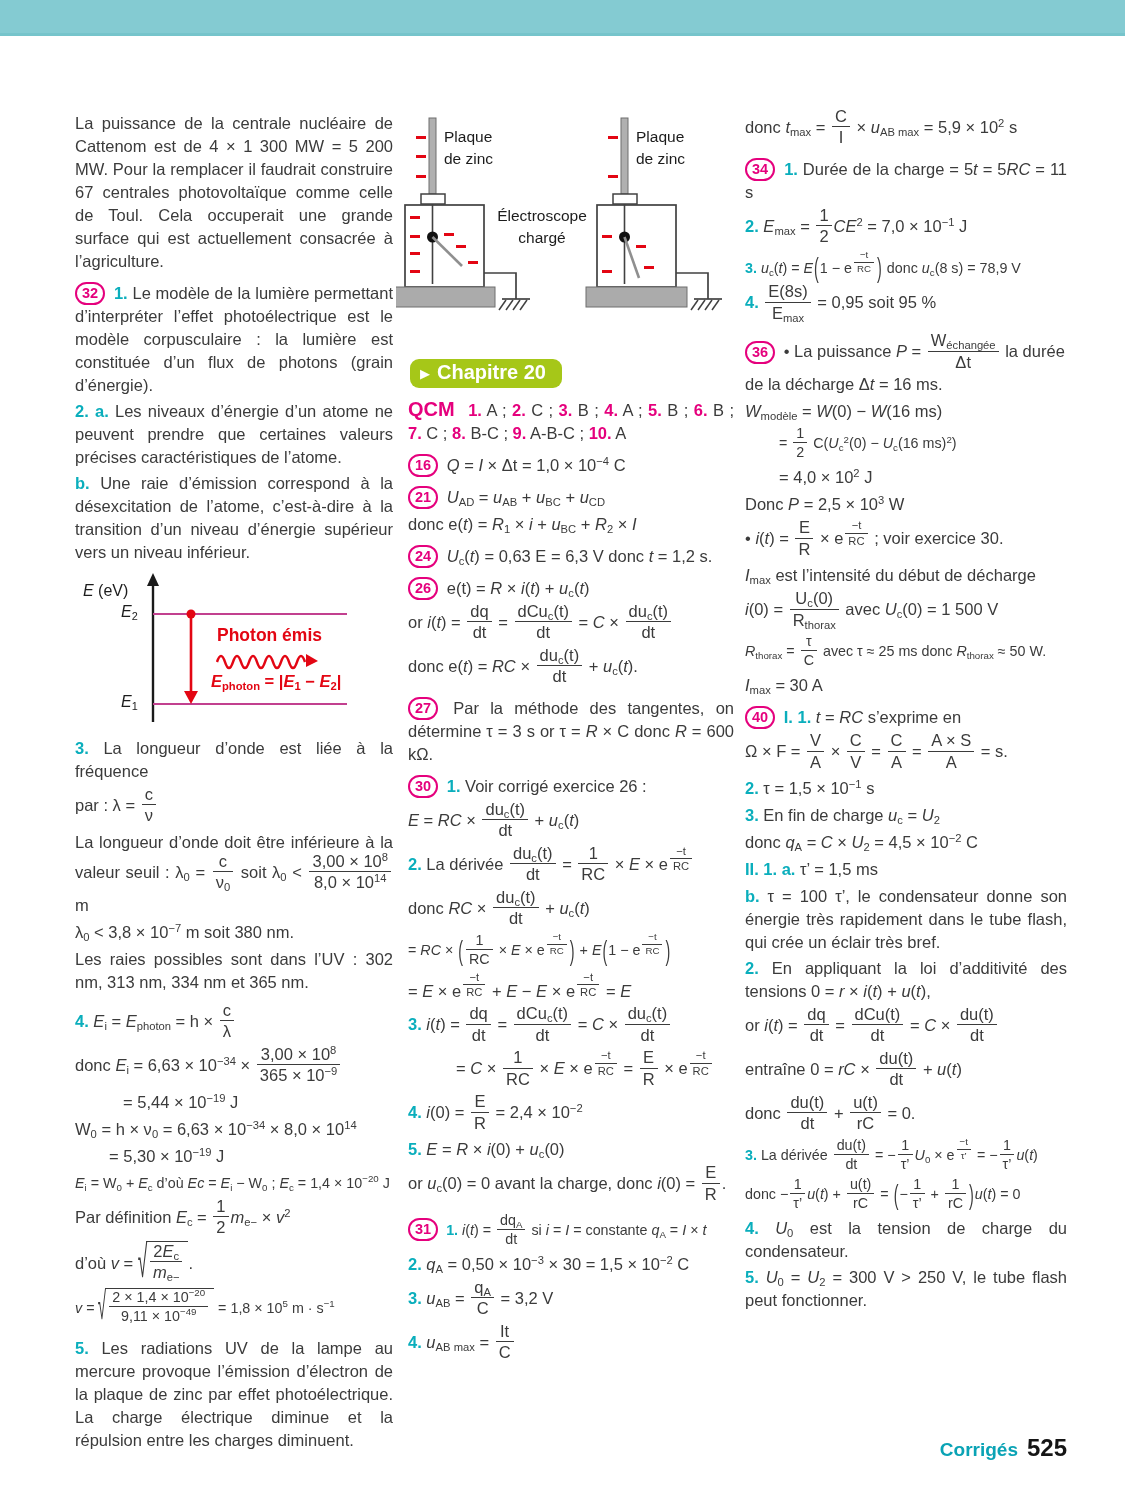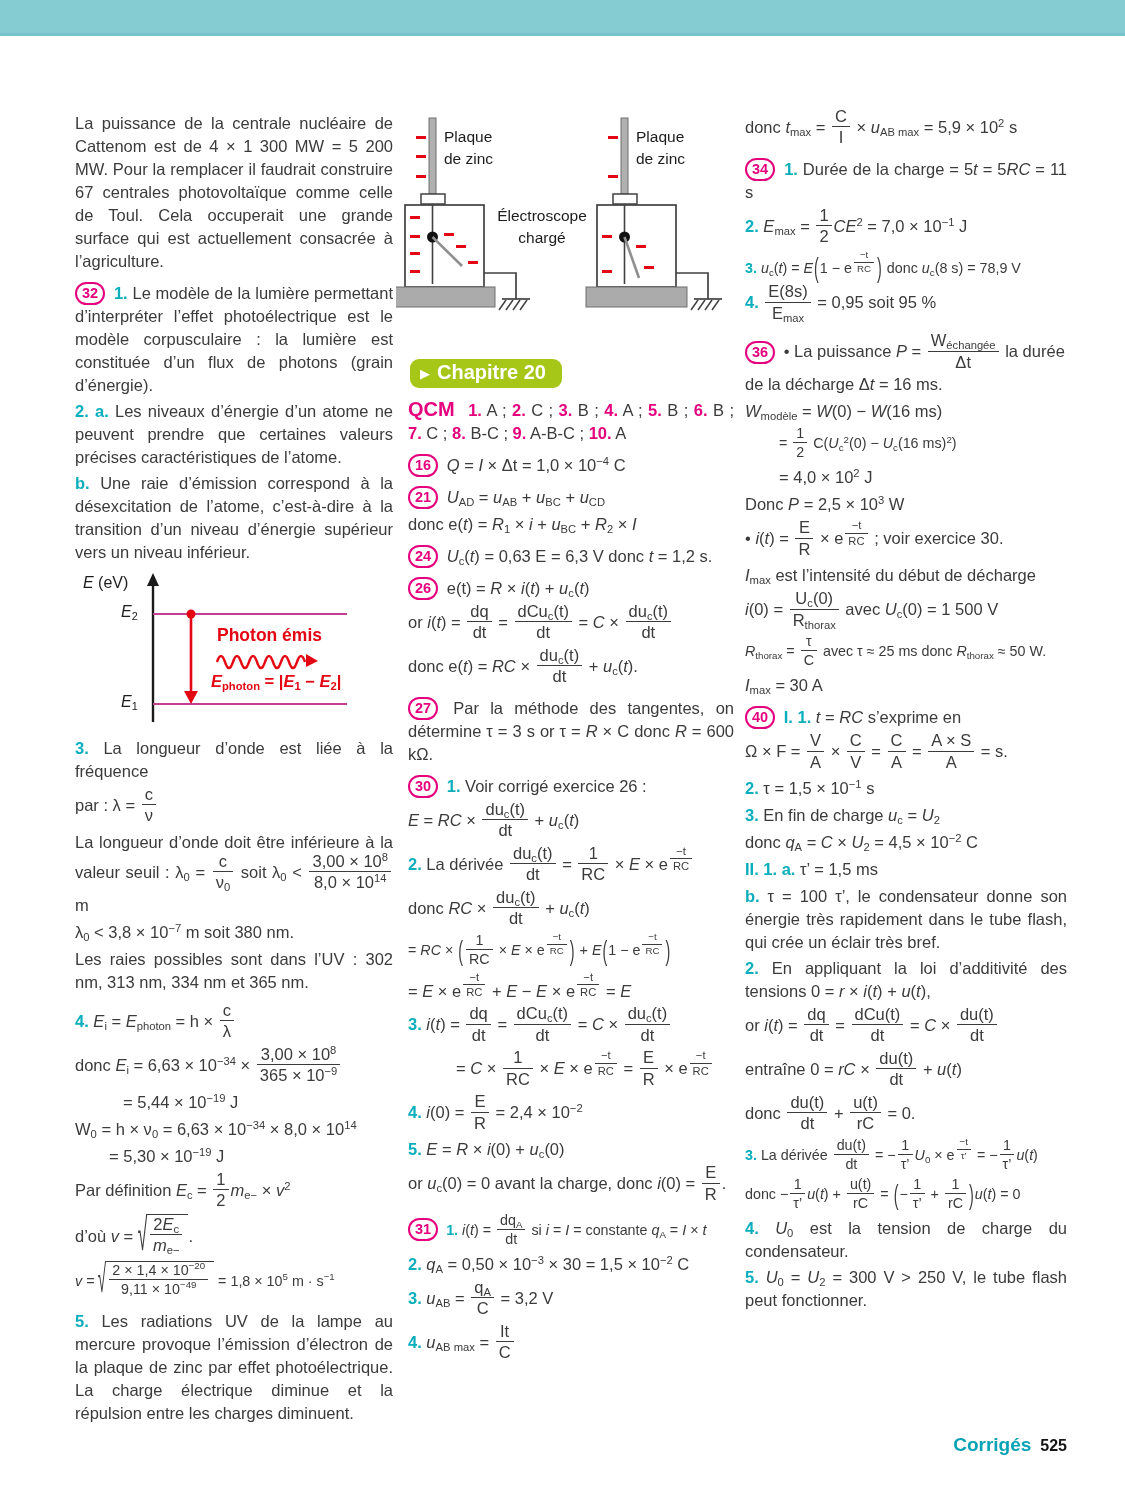--- a/index.html
+++ b/index.html
@@ -36,21 +36,21 @@
   
   .ediag{position:relative;width:318px;height:158px;margin:6px 0 4px 0;}
   .ediag .lab{position:absolute;font-size:16px;color:#1c1c1c;}
   .ediag .red{color:#e30613;font-weight:bold;}
   .escope{position:relative;width:340px;height:247px;margin-left:-12px;}
   .escope .lab{position:absolute;font-size:15.5px;line-height:22px;color:#1c1c1c;white-space:pre-line;font-weight:500;}
   .chapter{display:inline-flex;align-items:center;background:#a6c718;color:#ffffff;font-weight:bold;border-radius:9px;padding:2px 16px 4px 10px;font-size:20px;margin:4px 0 10px 2px;}
   .chapter .arr{font-size:13px;margin-right:7px;position:relative;top:1px;}
   .footer{position:absolute;top:1434px;right:58px;font-size:19px;font-weight:bold;}
   .footer .lbl{color:#0aa3b5;}
-  .footer .num{color:#151515;margin-left:9px;font-size:16px;}
+  .footer .num{color:#151515;margin-left:9px;font-size:24px;}
 </style>
 </head>
 <body>
 
 <div class="topband"></div>
 
 <div id="colL" class="col">
   <div>
       <p class="para txt">La puissance de la centrale nucléaire de Cattenom est de 4 × 1 300 MW = 5 200 MW. Pour la remplacer il faudrait construire 67 centrales photovoltaïque comme celle de Toul. Cela occuperait une grande surface qui est actuellement consacrée à l’agriculture.</p>
       <p class="para txt sp"><span class="bdg">32</span> <span class="tl">1.</span> Le modèle de la lumière permettant d’interpréter l’effet photoélectrique est le modèle corpusculaire : la lumière est constituée d’un flux de photons (grain d’énergie).</p>
@@ -63,38 +63,39 @@
       <line x1="78" y1="152" x2="78" y2="12" stroke="#1a1a1a" stroke-width="2.4"></line>
       <polygon points="78,3 72,16 84,16" fill="#1a1a1a"></polygon>
       <line x1="78" y1="44" x2="272" y2="44" stroke="#c2408f" stroke-width="2.2"></line>
       <line x1="78" y1="134" x2="272" y2="134" stroke="#c2408f" stroke-width="2.2"></line>
       <circle cx="116" cy="44" r="4.5" fill="#e30613"></circle>
       <line x1="116" y1="44" x2="116" y2="124" stroke="#e30613" stroke-width="2.6"></line>
       <polygon points="116,134 109,121 123,121" fill="#e30613"></polygon>
       <path d="M142 92 q4 -12 8 0 q4 12 8 0 q4 -12 8 0 q4 12 8 0 q4 -12 8 0 q4 12 8 0 q4 -12 8 0 q4 12 8 0 q4 -12 8 0 q4 12 8 0 q4 -12 8 0" fill="none" stroke="#e30613" stroke-width="2.4"></path>
       <polygon points="243,91 231,84 231,97" fill="#e30613"></polygon>
     </svg>
-    <span class="lab" style="left:8px;top:4px;text-align:center;"><i>E</i> (eV)</span>
+    <span class="lab" style="left:8px;top:12px;text-align:center;"><i>E</i> (eV)</span>
     <span class="lab" style="left:46px;top:33px;"><i>E</i><sub>2</sub></span>
     <span class="lab" style="left:46px;top:123px;"><i>E</i><sub>1</sub></span>
     <span class="lab red" style="left:142px;top:55px;font-size:17.5px;">Photon émis</span>
     <span class="lab red" style="left:136px;top:102px;font-size:16.5px;"><i>E</i><sub>photon</sub> = |<i>E</i><sub>1</sub> − <i>E</i><sub>2</sub>|</span>
   </div>
 
   <div>
       <p class="para txt sp"><span class="tl">3.</span> La longueur d’onde est liée à la fréquence</p>
       <p class="para mth">par : λ = <span class="fr"><span class="fn">c</span><span class="fd">ν</span></span></p>
       <p class="para txt">La longueur d’onde doit être inférieure à la valeur seuil : λ<sub>0</sub> = <span class="fr"><span class="fn">c</span><span class="fd">ν<sub>0</sub></span></span> soit λ<sub>0</sub> &lt; <span class="fr"><span class="fn">3,00 × 10<sup>8</sup></span><span class="fd">8,0 × 10<sup>14</sup></span></span> m</p>
       <p class="para mth">λ<sub>0</sub> &lt; 3,8 × 10<sup>−7</sup> m soit 380 nm.</p>
       <p class="para txt">Les raies possibles sont dans l’UV : 302 nm, 313 nm, 334 nm et 365 nm.</p>
       <p class="para mth sp"><span class="tl">4.</span> <i>E</i><sub>i</sub> = <i>E</i><sub>photon</sub> = h × <span class="fr"><span class="fn">c</span><span class="fd">λ</span></span></p>
       <p class="para mth">donc <i>E</i><sub>i</sub> = 6,63 × 10<sup>−34</sup> × <span class="fr"><span class="fn">3,00 × 10<sup>8</sup></span><span class="fd">365 × 10<sup>−9</sup></span></span></p>
       <p class="para mth ind">= 5,44 × 10<sup>−19</sup> J</p>
       <p class="para mth">W<sub>0</sub> = h × ν<sub>0</sub> = 6,63 × 10<sup>−34</sup> × 8,0 × 10<sup>14</sup></p>
       <p class="para mth ind2">= 5,30 × 10<sup>−19</sup> J</p>
+      <p class="para mth tight"><i>E</i><sub>i</sub> = W<sub>0</sub> + <i>E</i><sub>c</sub> d’où <i>Ec</i> = <i>E</i><sub>i</sub> − W<sub>0</sub> ; <i>E</i><sub>c</sub> = 1,4 × 10<sup>−20</sup> J</p>
       <p class="para mth">Par définition <i>E</i><sub>c</sub> = <span class="fr"><span class="fn">1</span><span class="fd">2</span></span><i>m</i><sub>e−</sub> × <i>v</i><sup>2</sup></p>
       <p class="para mth">d’où <i>v</i> = <span class="sq"><span class="sqs">√</span><span class="sqi"><span class="fr"><span class="fn">2<i>E</i><sub>c</sub></span><span class="fd"><i>m</i><sub>e−</sub></span></span></span></span>.</p>
       <p class="para mth tight"><i>v</i> = <span class="sq"><span class="sqs">√</span><span class="sqi"><span class="fr"><span class="fn">2 × 1,4 × 10<sup>−20</sup></span><span class="fd">9,11 × 10<sup>−49</sup></span></span></span></span> = 1,8 × 10<sup>5</sup> m · s<sup>−1</sup></p>
       <p class="para txt sp"><span class="tl">5.</span> Les radiations UV de la lampe au mercure provoque l’émission d’électron de la plaque de zinc par effet photoélectrique. La charge électrique diminue et la répulsion entre les charges diminuent.</p>
     </div>
 </div>
 
 <div id="colM" class="col">
   <div class="escope">
     <svg width="340" height="247" viewBox="0 0 340 247">

